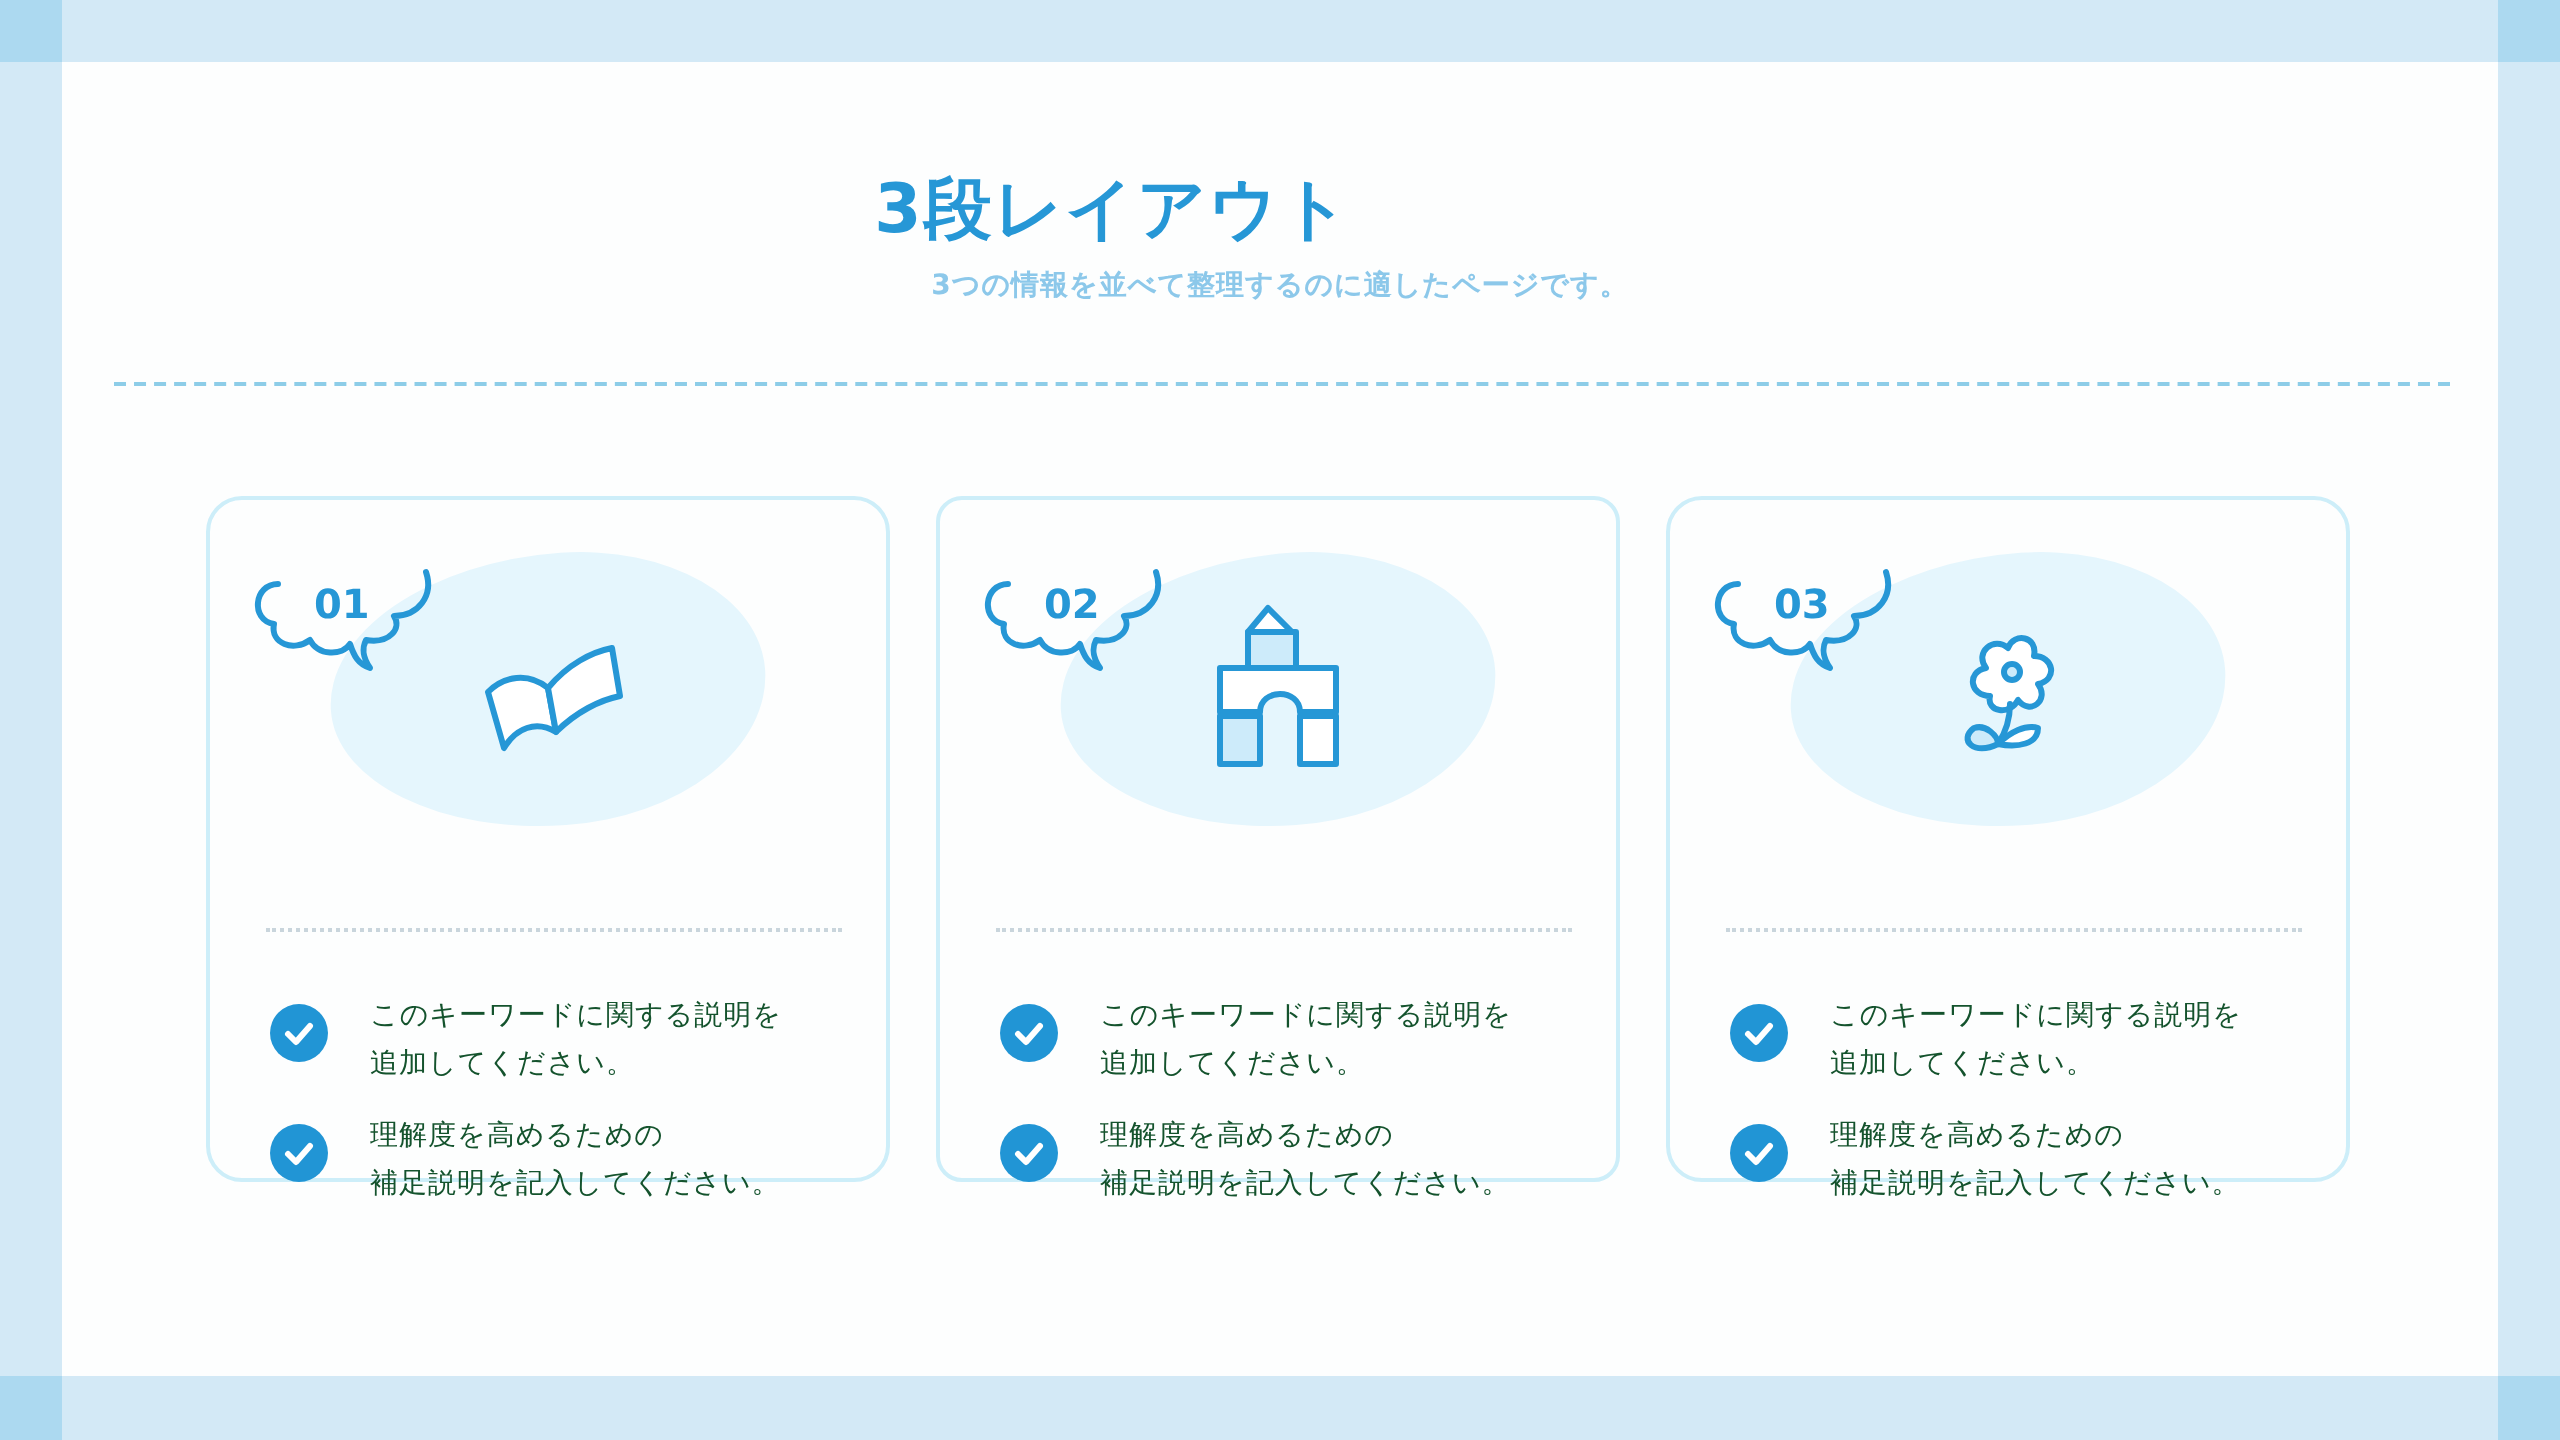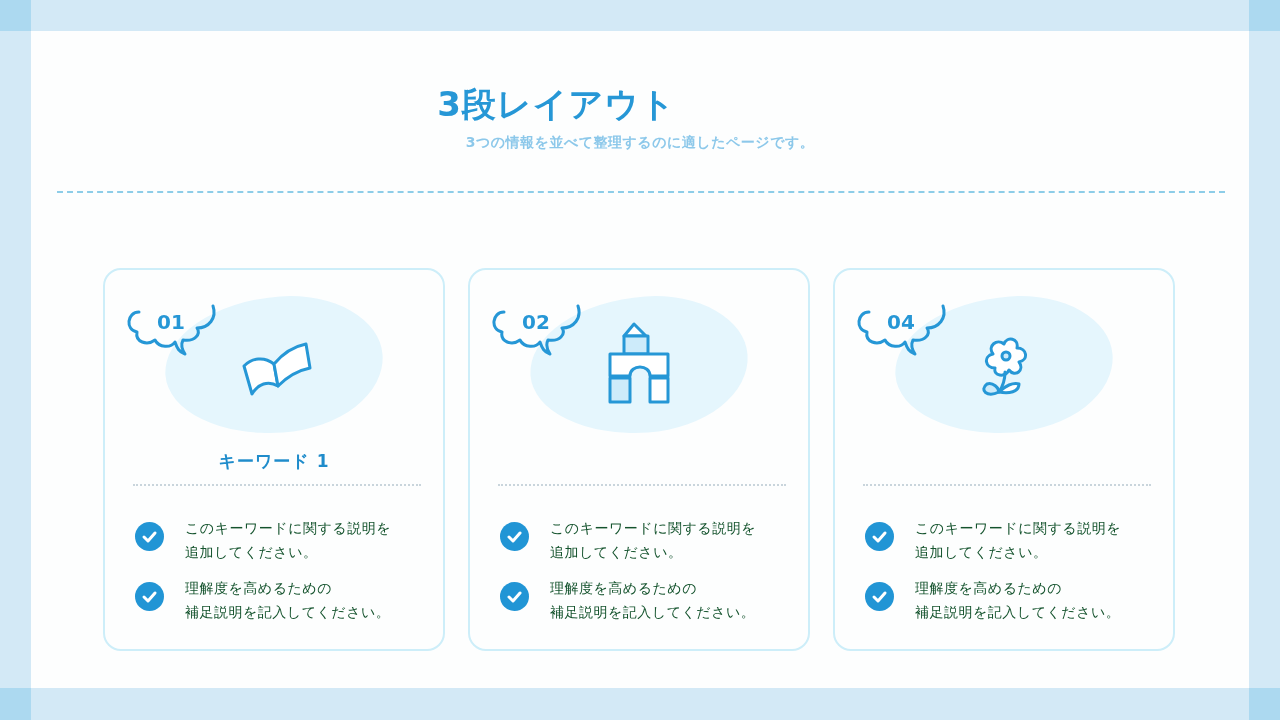--- a/index.html
+++ b/index.html
@@ -17,23 +17,23 @@
   .corner.br { left:1249px; top:688px; height:32px; }
 
   .title { position:absolute; left:0; width:1113px; top:82px; text-align:center;
            font-size:34px; font-weight:bold; color:#2697d6; letter-spacing:1px; }
   .subtitle { position:absolute; left:0; width:1280px; top:134px; text-align:center;
            font-size:14px; font-weight:bold; color:#8cc8ea; letter-spacing:0.5px; }
 
   .divider { position:absolute; left:57px; top:191px; width:1168px; height:0;
              border-top:2px dashed #8dcde8; }
 
-  .card { position:absolute; top:248px; width:342px; height:383px;
-          background:#fdfefe; border:2px solid #cdeef9; border-radius:18px;margin-top:20px; }
-  .card1 { left:103px; } .card2 { left:468px; } .card3 { left:833px; }
+  .card { position:absolute; top:248px; width:342px; height:343px;
+          background:#fdfefe; border:2px solid #cdeef9; border-radius:18px; }
+  .card1 { left:103px; } .card2 { left:468px;border-radius:13px; } .card3 { left:833px; }
 
   .blob { position:absolute; left:60px; top:27px; width:218px; height:136px;
           background:#e5f6fd; border-radius:55% 45% 48% 52% / 52% 48% 52% 48%;
           transform:rotate(-4deg); }
   .cloud { position:absolute; left:20px; top:34px; width:96px; height:62px; }
   .num { position:absolute; left:52px; top:40px; font-size:20px; font-weight:bold; color:#2697d6; }
   .icon { position:absolute; }
 
   .kw { position:absolute; left:0; width:100%; top:180px; text-align:center;
         font-size:17px; font-weight:bold; color:#1f8ccb; letter-spacing:1px; }
@@ -67,21 +67,20 @@
 <div class="card card1">
   <div class="blob"></div>
   <svg class="cloud" viewBox="0 0 96 62" fill="none" stroke="#2697d6" stroke-width="3" stroke-linecap="round" stroke-linejoin="round">
     <path d="M14 8 C2 8 0 26 12 28 C10 38 22 42 30 36 C34 44 46 44 50 38 C52 44 54 48 60 50 C56 44 56 40 58 36 C70 38 76 30 72 24 C84 24 92 14 88 2"></path>
   </svg>
   <div class="num">01</div>
   <svg class="icon" style="left:135px;top:70px;" width="72" height="60" viewBox="0 0 72 60" fill="#ffffff" stroke="#2697d6" stroke-width="3" stroke-linejoin="round" stroke-linecap="round">
     <path d="M4 26 C12 18 24 16 34 24 L38 46 C28 40 18 44 12 54 Z"></path>
     <path d="M34 24 C44 12 56 6 66 4 L70 28 C60 30 48 36 38 46 Z"></path>
   </svg>
-  <div class="kw">キーワード 1</div>
   <div class="dots"></div>
   <div class="item item1">
     <div class="check">
       <svg width="29" height="29" viewBox="0 0 29 29">
           <path d="M9 15 L13 19 L20 11" fill="none" stroke="#fff" stroke-width="3" stroke-linecap="round" stroke-linejoin="round"></path>
         </svg>
     </div>
     <div class="itext">
       <span>このキーワードに関する説明を</span>
       <span>追加してください。</span>
@@ -136,21 +135,21 @@
       <span>補足説明を記入してください。</span>
     </div>
   </div>
 </div>
 
 <div class="card card3">
   <div class="blob"></div>
   <svg class="cloud" viewBox="0 0 96 62" fill="none" stroke="#2697d6" stroke-width="3" stroke-linecap="round" stroke-linejoin="round">
     <path d="M14 8 C2 8 0 26 12 28 C10 38 22 42 30 36 C34 44 46 44 50 38 C52 44 54 48 60 50 C56 44 56 40 58 36 C70 38 76 30 72 24 C84 24 92 14 88 2"></path>
   </svg>
-  <div class="num">04</div>
+  <div class="num">03</div>
   <svg class="icon" style="left:142px;top:64px;" width="54" height="66" viewBox="0 0 54 66" stroke="#2697d6" stroke-width="3" stroke-linejoin="round" stroke-linecap="round">
     <path d="M27 10 C30 2 42 4 40 14 C50 14 52 26 42 28 C48 36 38 44 32 36 C28 44 16 42 18 34 C8 34 6 22 16 20 C10 12 20 4 27 10 Z" fill="#ffffff"></path>
     <circle cx="29" cy="22" r="4" fill="#cdebfa"></circle>
     <path d="M28 38 C28 46 26 52 22 58" fill="none"></path>
     <path d="M22 58 C10 64 2 56 10 50 C16 48 22 54 22 58 Z" fill="#cdebfa"></path>
     <path d="M22 58 C28 52 36 48 42 50 C42 58 32 60 22 58 Z" fill="#ffffff"></path>
   </svg>
   <div class="dots"></div>
   <div class="item item1">
     <div class="check">

